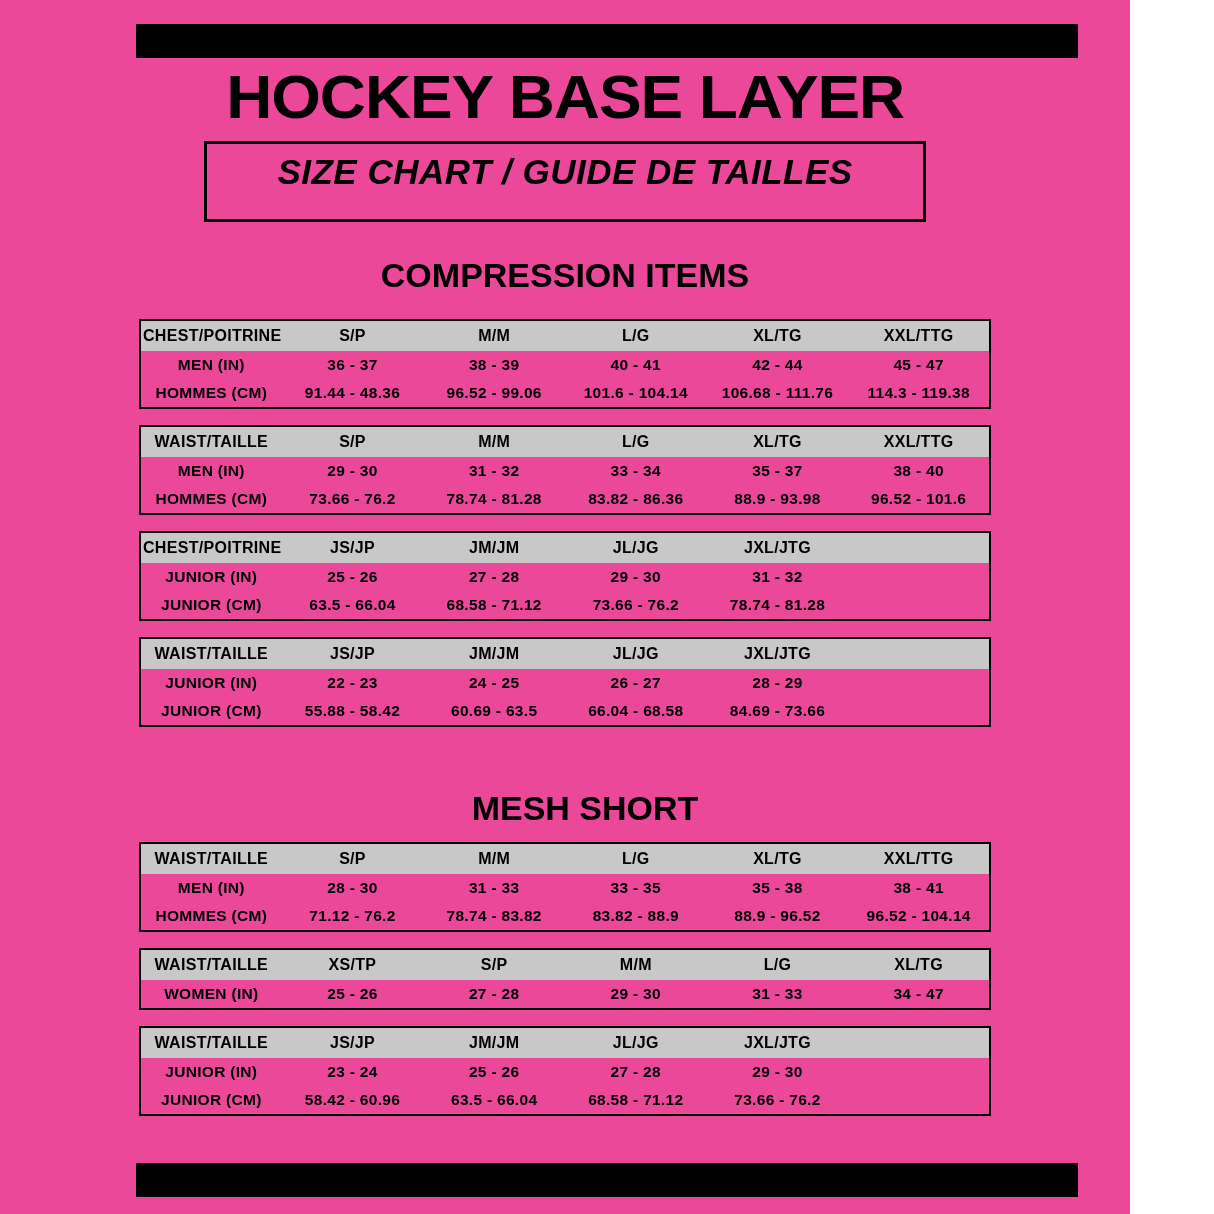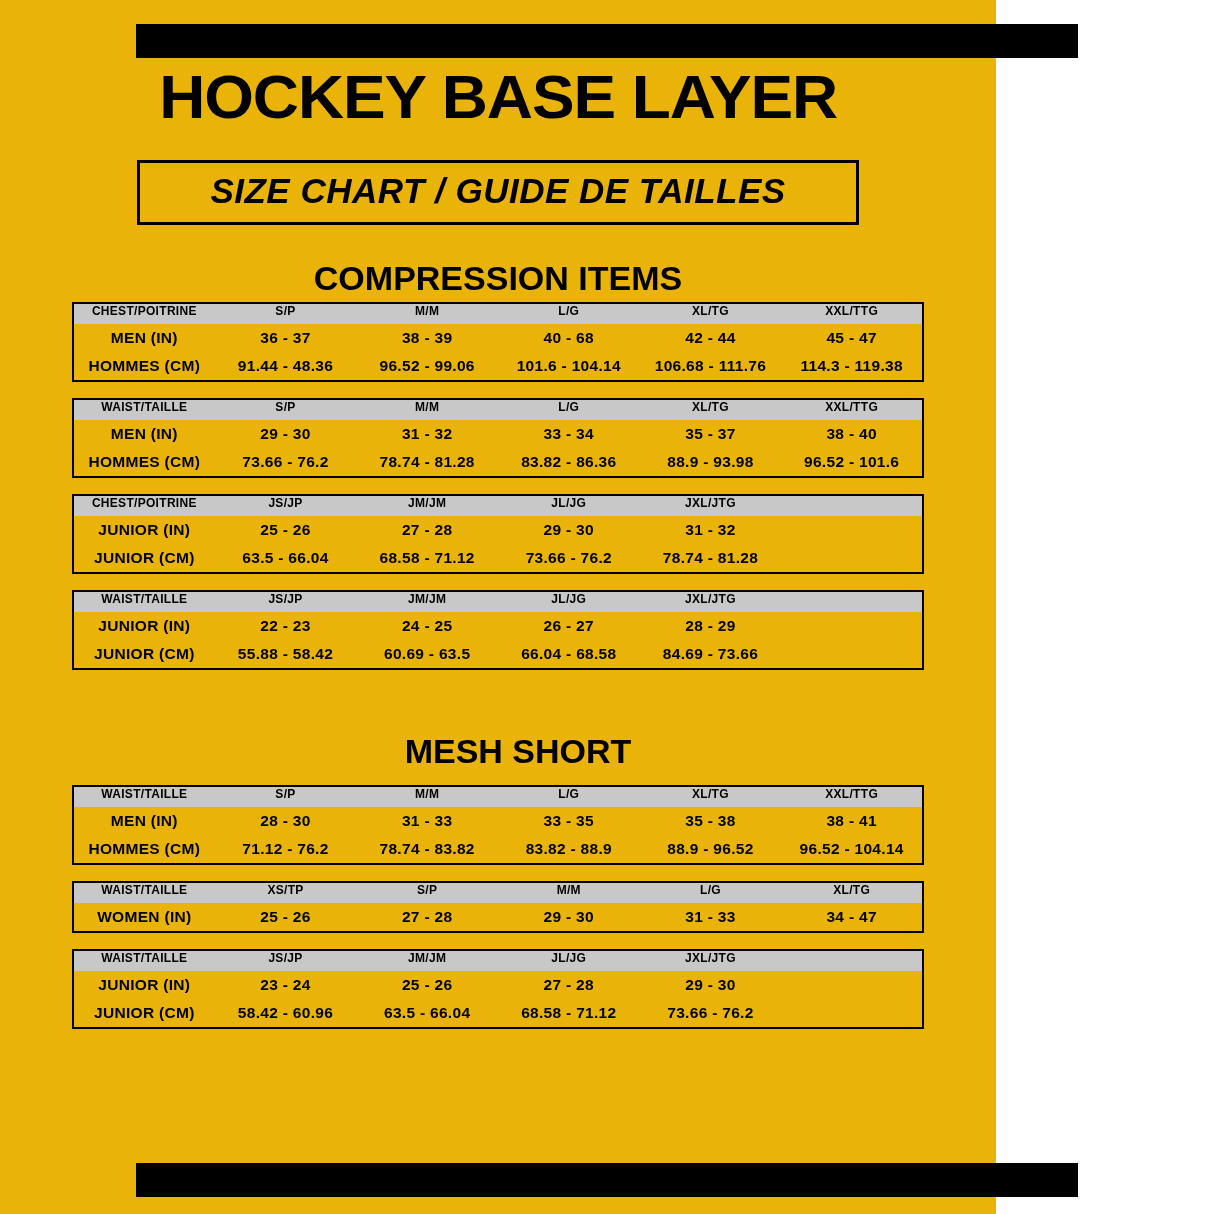--- a/index.html
+++ b/index.html
@@ -9,24 +9,24 @@
   }
   body {
     width: 1214px;
     height: 1214px;
     font-family: "Liberation Sans", sans-serif;
     color: #000000;
     position: relative;
     overflow: hidden;
   }
   .page {
-    width: 996px;
+    width: 1130px;
     height: 1214px;
     position: relative;
-    background: #eab308;
+    background: #ec4899;
     display: flex;
     flex-direction: column;
     align-items: center;
   }
   .bar-top {
     position: absolute;
     left: 136px;
     top: 24px;
     width: 942px;
     height: 34px;
@@ -43,41 +43,41 @@
   .main-title {
     margin-top: 66px;
     font-size: 62px;
     font-weight: bold;
     letter-spacing: -1px;
     line-height: 1;
     text-align: center;
     transform: scaleX(1.03);
   }
   .subtitle-box {
-    margin-top: 32px;
+    margin-top: 13px;
     border: 3px solid #000000;
-    padding: 10px 26px 12px 26px;
+    padding: 10px 26px 28px 26px;
     width: 722px;
     box-sizing: border-box;
     text-align: center;
   }
   .subtitle-text {
     font-size: 35px;
     font-weight: bold;
     font-style: italic;
     letter-spacing: 0.5px;
     line-height: 1.05;
   }
   .section-title {
     font-size: 34px;
     font-weight: bold;
     letter-spacing: 0px;
     text-align: center;
     margin-top: 34px;
-    margin-bottom: 4px;
+    margin-bottom: 24px;
   }
   .section-title.mesh {
     margin-top: 62px;
     margin-bottom: 14px;
     padding-left: 40px;
   }
   table.size-table {
     border-collapse: collapse;
     width: 852px;
     margin: 0 auto 16px auto;
@@ -91,22 +91,22 @@
   table.size-table td {
     font-size: 15.5px;
     font-weight: bold;
     text-align: center;
     padding: 5px 2px 5px 2px;
     letter-spacing: 0.3px;
     white-space: nowrap;
     border: none;
   }
   table.size-table tr.head-row th {
-    font-size: 12px;
-    padding-top: 0;
+    font-size: 16px;
+    padding-top: 6px;
     padding-bottom: 6px;
   }
   table.size-table td.label-cell,
   table.size-table th.label-cell {
     text-align: center;
   }
   table.size-table td.empty-cell { }
   .tables-wrap { width: 100%; }
 </style>
 </head>
@@ -141,21 +141,21 @@
             <th>L/G</th>
             <th>XL/TG</th>
             <th>XXL/TTG</th>
           </tr>
         </thead>
         <tbody>
           <tr>
             <td class="label-cell">MEN (IN)</td>
             <td>36 - 37</td>
             <td>38 - 39</td>
-            <td>40 - 68</td>
+            <td>40 - 41</td>
             <td>42 - 44</td>
             <td>45 - 47</td>
           </tr>
           <tr>
             <td class="label-cell">HOMMES (CM)</td>
             <td>91.44 - 48.36</td>
             <td>96.52 - 99.06</td>
             <td>101.6 - 104.14</td>
             <td>106.68 - 111.76</td>
             <td>114.3 - 119.38</td>

